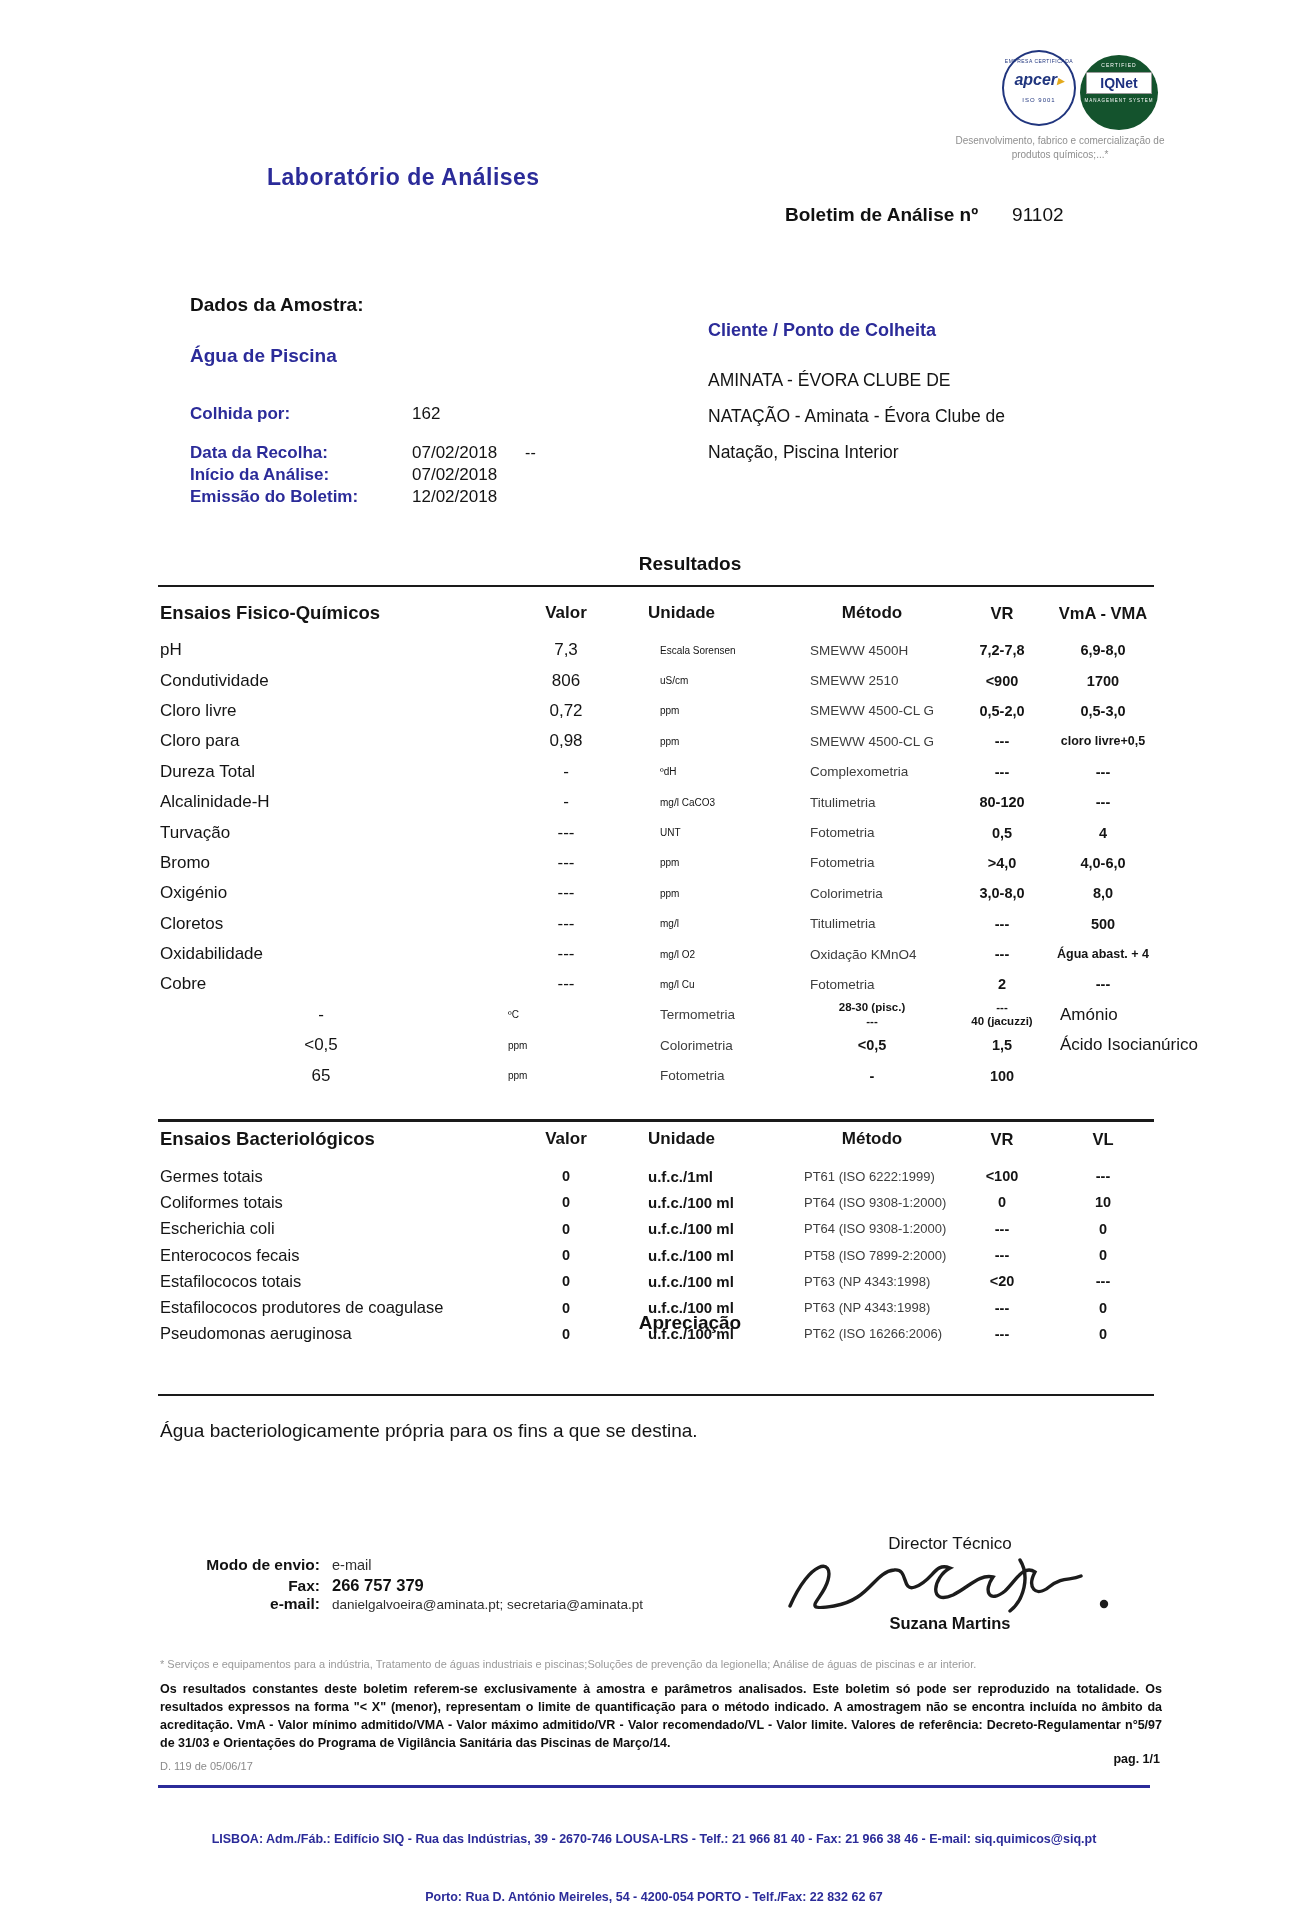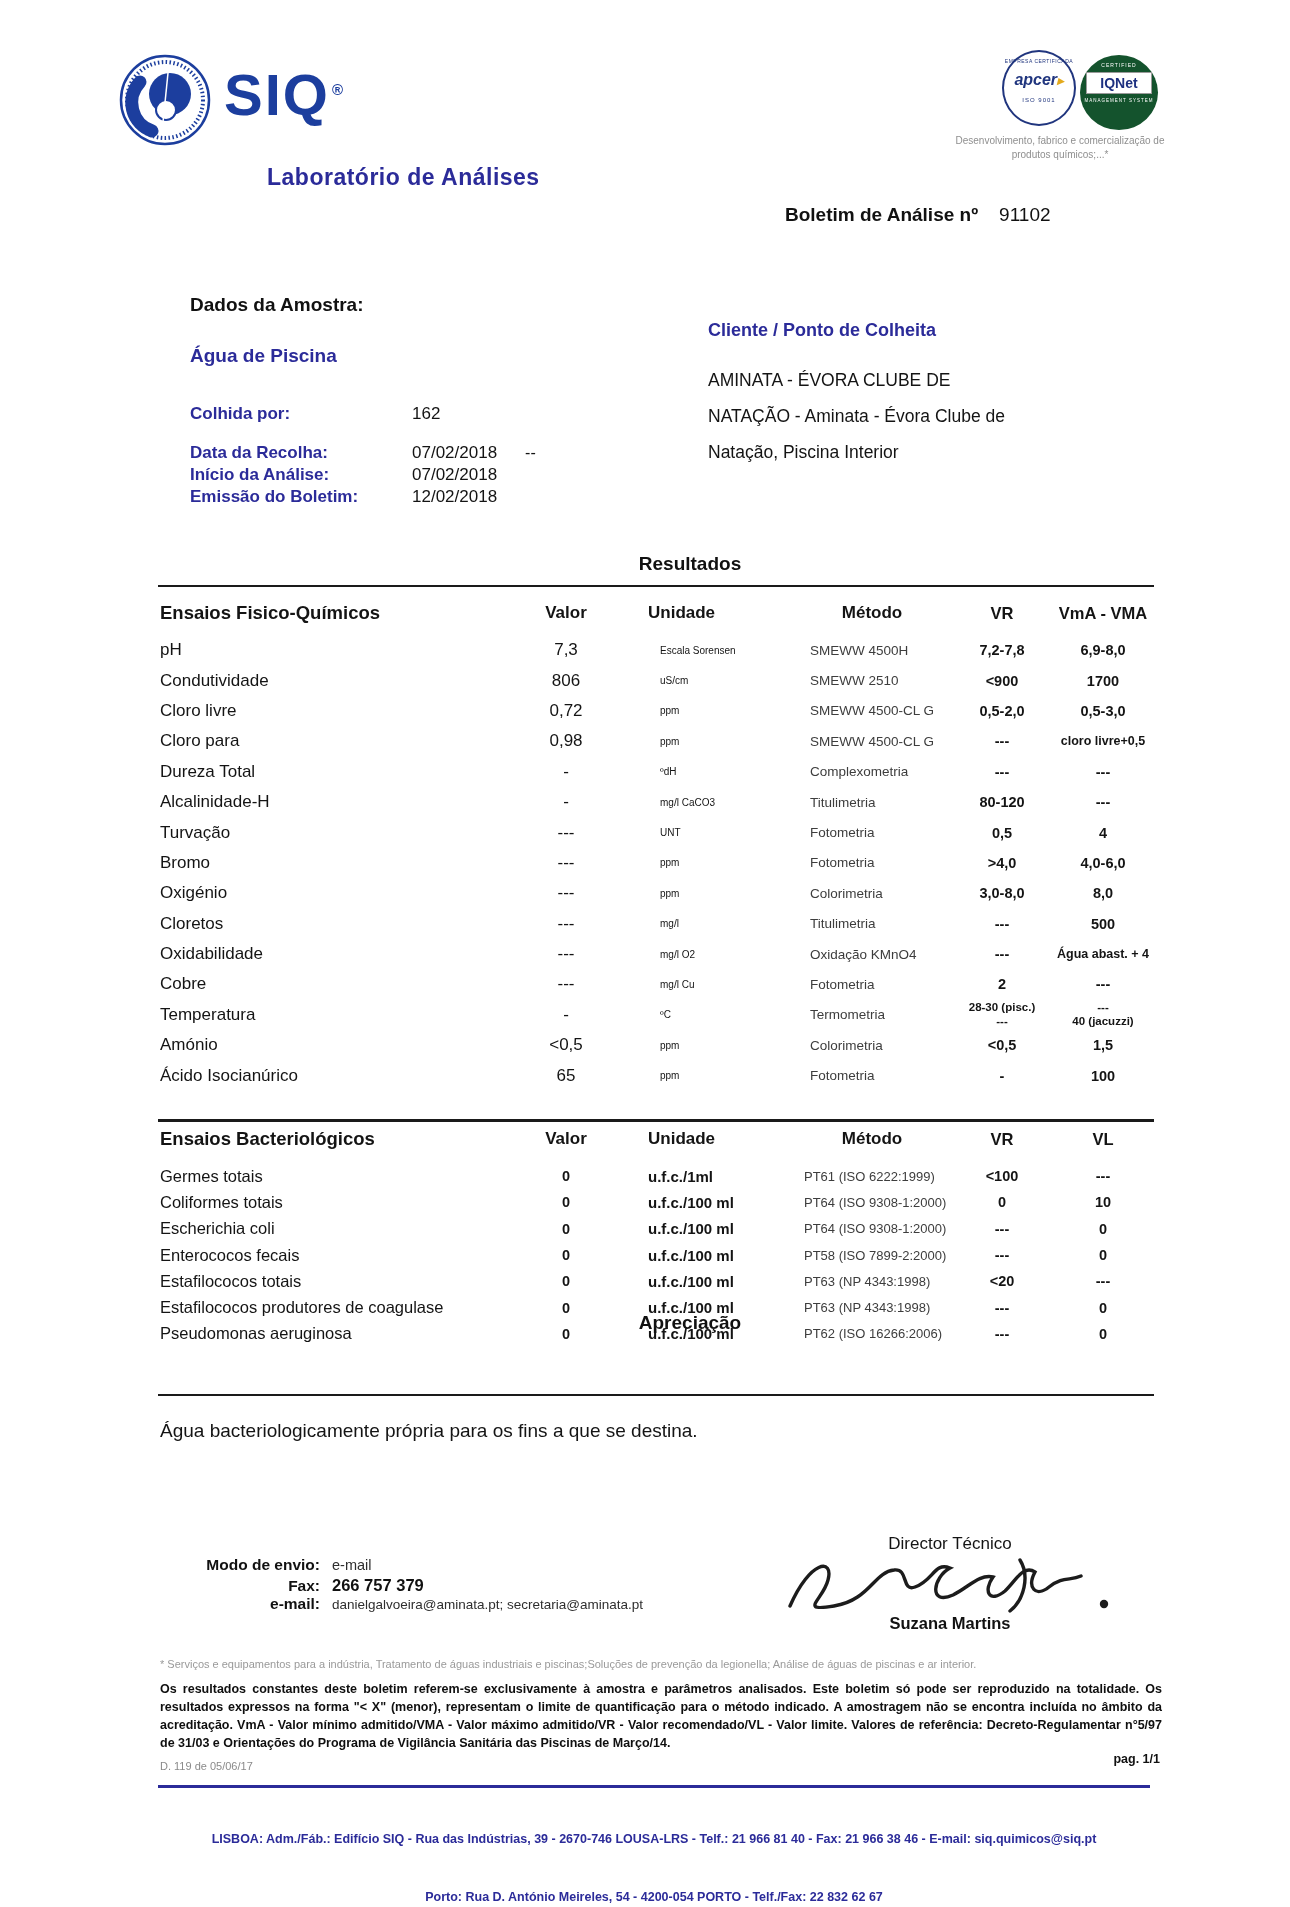--- a/index.html
+++ b/index.html
@@ -21,21 +21,21 @@
   .apcer .tiny-bottom{font-size:6px;color:#20357e;margin-top:9px;letter-spacing:1px;}
   .iqnet{left:1080px;top:55px;width:78px;height:75px;border-radius:50%;background:#14532d;
          text-align:center;box-sizing:border-box;position:absolute;}
   .iqnet .tiny-top{font-size:5px;color:#fff;margin-top:7px;letter-spacing:1px;}
   .iqnet .band{background:#fff;border:1px solid #9a9a9a;margin:4px 6px 0 6px;height:20px;line-height:20px;
                font-size:14px;font-weight:bold;color:#1d3080;}
   .iqnet .tiny-bottom{font-size:4.5px;color:#fff;margin-top:4px;letter-spacing:1px;}
   .cert-caption{left:915px;top:134px;width:290px;text-align:center;font-size:10px;color:#8f8f8f;
                 line-height:1.35;white-space:pre-line;}
 
-  .bulletin{left:785px;top:204px;display:flex;align-items:flex-end;gap:21px;}
+  .bulletin{left:785px;top:204px;display:flex;align-items:flex-end;gap:34px;}
   .bulletin-label{font-size:19px;font-weight:bold;color:#111;}
   .bulletin-number{font-size:19px;color:#111;}
 
   
   .dados-title{left:190px;top:294px;font-size:19px;font-weight:bold;color:#111;}
   .agua{left:190px;top:345px;font-size:19px;font-weight:bold;color:#2b2b99;}
   .sample-fields{left:190px;top:404px;width:460px;}
   .sample-row{height:22px;display:flex;align-items:baseline;}
   .sample-row.gap-after{margin-bottom:17px;}
   .s-label{width:222px;font-size:17px;font-weight:bold;color:#2b2b99;flex:none;}
@@ -99,31 +99,20 @@
   .page-num{left:1070px;top:1752px;width:90px;text-align:right;font-size:12.5px;font-weight:bold;color:#111;}
   .footer-rule{left:158px;top:1785px;width:992px;height:3px;background:#2b2b99;}
   .footer-lines{left:158px;top:1793px;width:992px;text-align:center;}
   .footer-line{font-size:12.5px;font-weight:bold;color:#2b2b99;line-height:22.5px;margin-top:35px;}
 </style>
 </head>
 <body>
 
 <div class="page">
 
-  <div class="abs siq-logo-wrap">
-    <svg width="94" height="96" viewBox="0 0 94 96">
-      <circle cx="47" cy="48" r="44" fill="none" stroke="#1c3e9e" stroke-width="2.5"></circle>
-      <circle cx="47" cy="48" r="38" fill="none" stroke="#1c3e9e" stroke-width="4" stroke-dasharray="1.5 2.4"></circle>
-      <path d="M22 30 A 30 30 0 0 0 34 79" fill="none" stroke="#1c3e9e" stroke-width="13" stroke-linecap="round"></path>
-      <circle cx="52" cy="42" r="21" fill="#1c3e9e"></circle>
-      <circle cx="48" cy="58" r="10" fill="#ffffff" stroke="#1c3e9e" stroke-width="2"></circle>
-      <line x1="50" y1="21" x2="44" y2="80" stroke="#ffffff" stroke-width="1.5"></line>
-    </svg>
-    <div class="siq-text"><span>SIQ</span><span class="siq-reg">®</span></div>
-  </div>
 
   <div class="abs lab-title">Laboratório de Análises</div>
 
   <div class="abs apcer">
     <div class="tiny-top">EMPRESA CERTIFICADA</div>
     <div class="apcer-word"><span>apcer</span><span class="apcer-arrow">▸</span></div>
     <div class="tiny-bottom">ISO 9001</div>
   </div>
   <div class="iqnet">
     <div class="tiny-top">CERTIFIED</div>
@@ -244,21 +233,20 @@
       <div class="c-unid">mg/l O2</div>
       <div class="c-met">Oxidação KMnO4</div>
       <div class="c-vr">---</div>
       <div class="c-vma fit">Água abast. + 4</div>
       <div class="c-name">Cobre</div>
       <div class="c-valor">---</div>
       <div class="c-unid">mg/l Cu</div>
       <div class="c-met">Fotometria</div>
       <div class="c-vr">2</div>
       <div class="c-vma">---</div>
-      <div class="c-name">Temperatura</div>
       <div class="c-valor">-</div>
       <div class="c-unid">ºC</div>
       <div class="c-met">Termometria</div>
       <div class="c-vr small-two">28-30 (pisc.)
 ---</div>
       <div class="c-vma small-two">---
 40 (jacuzzi)</div>
       <div class="c-name">Amónio</div>
       <div class="c-valor">&lt;0,5</div>
       <div class="c-unid">ppm</div>

